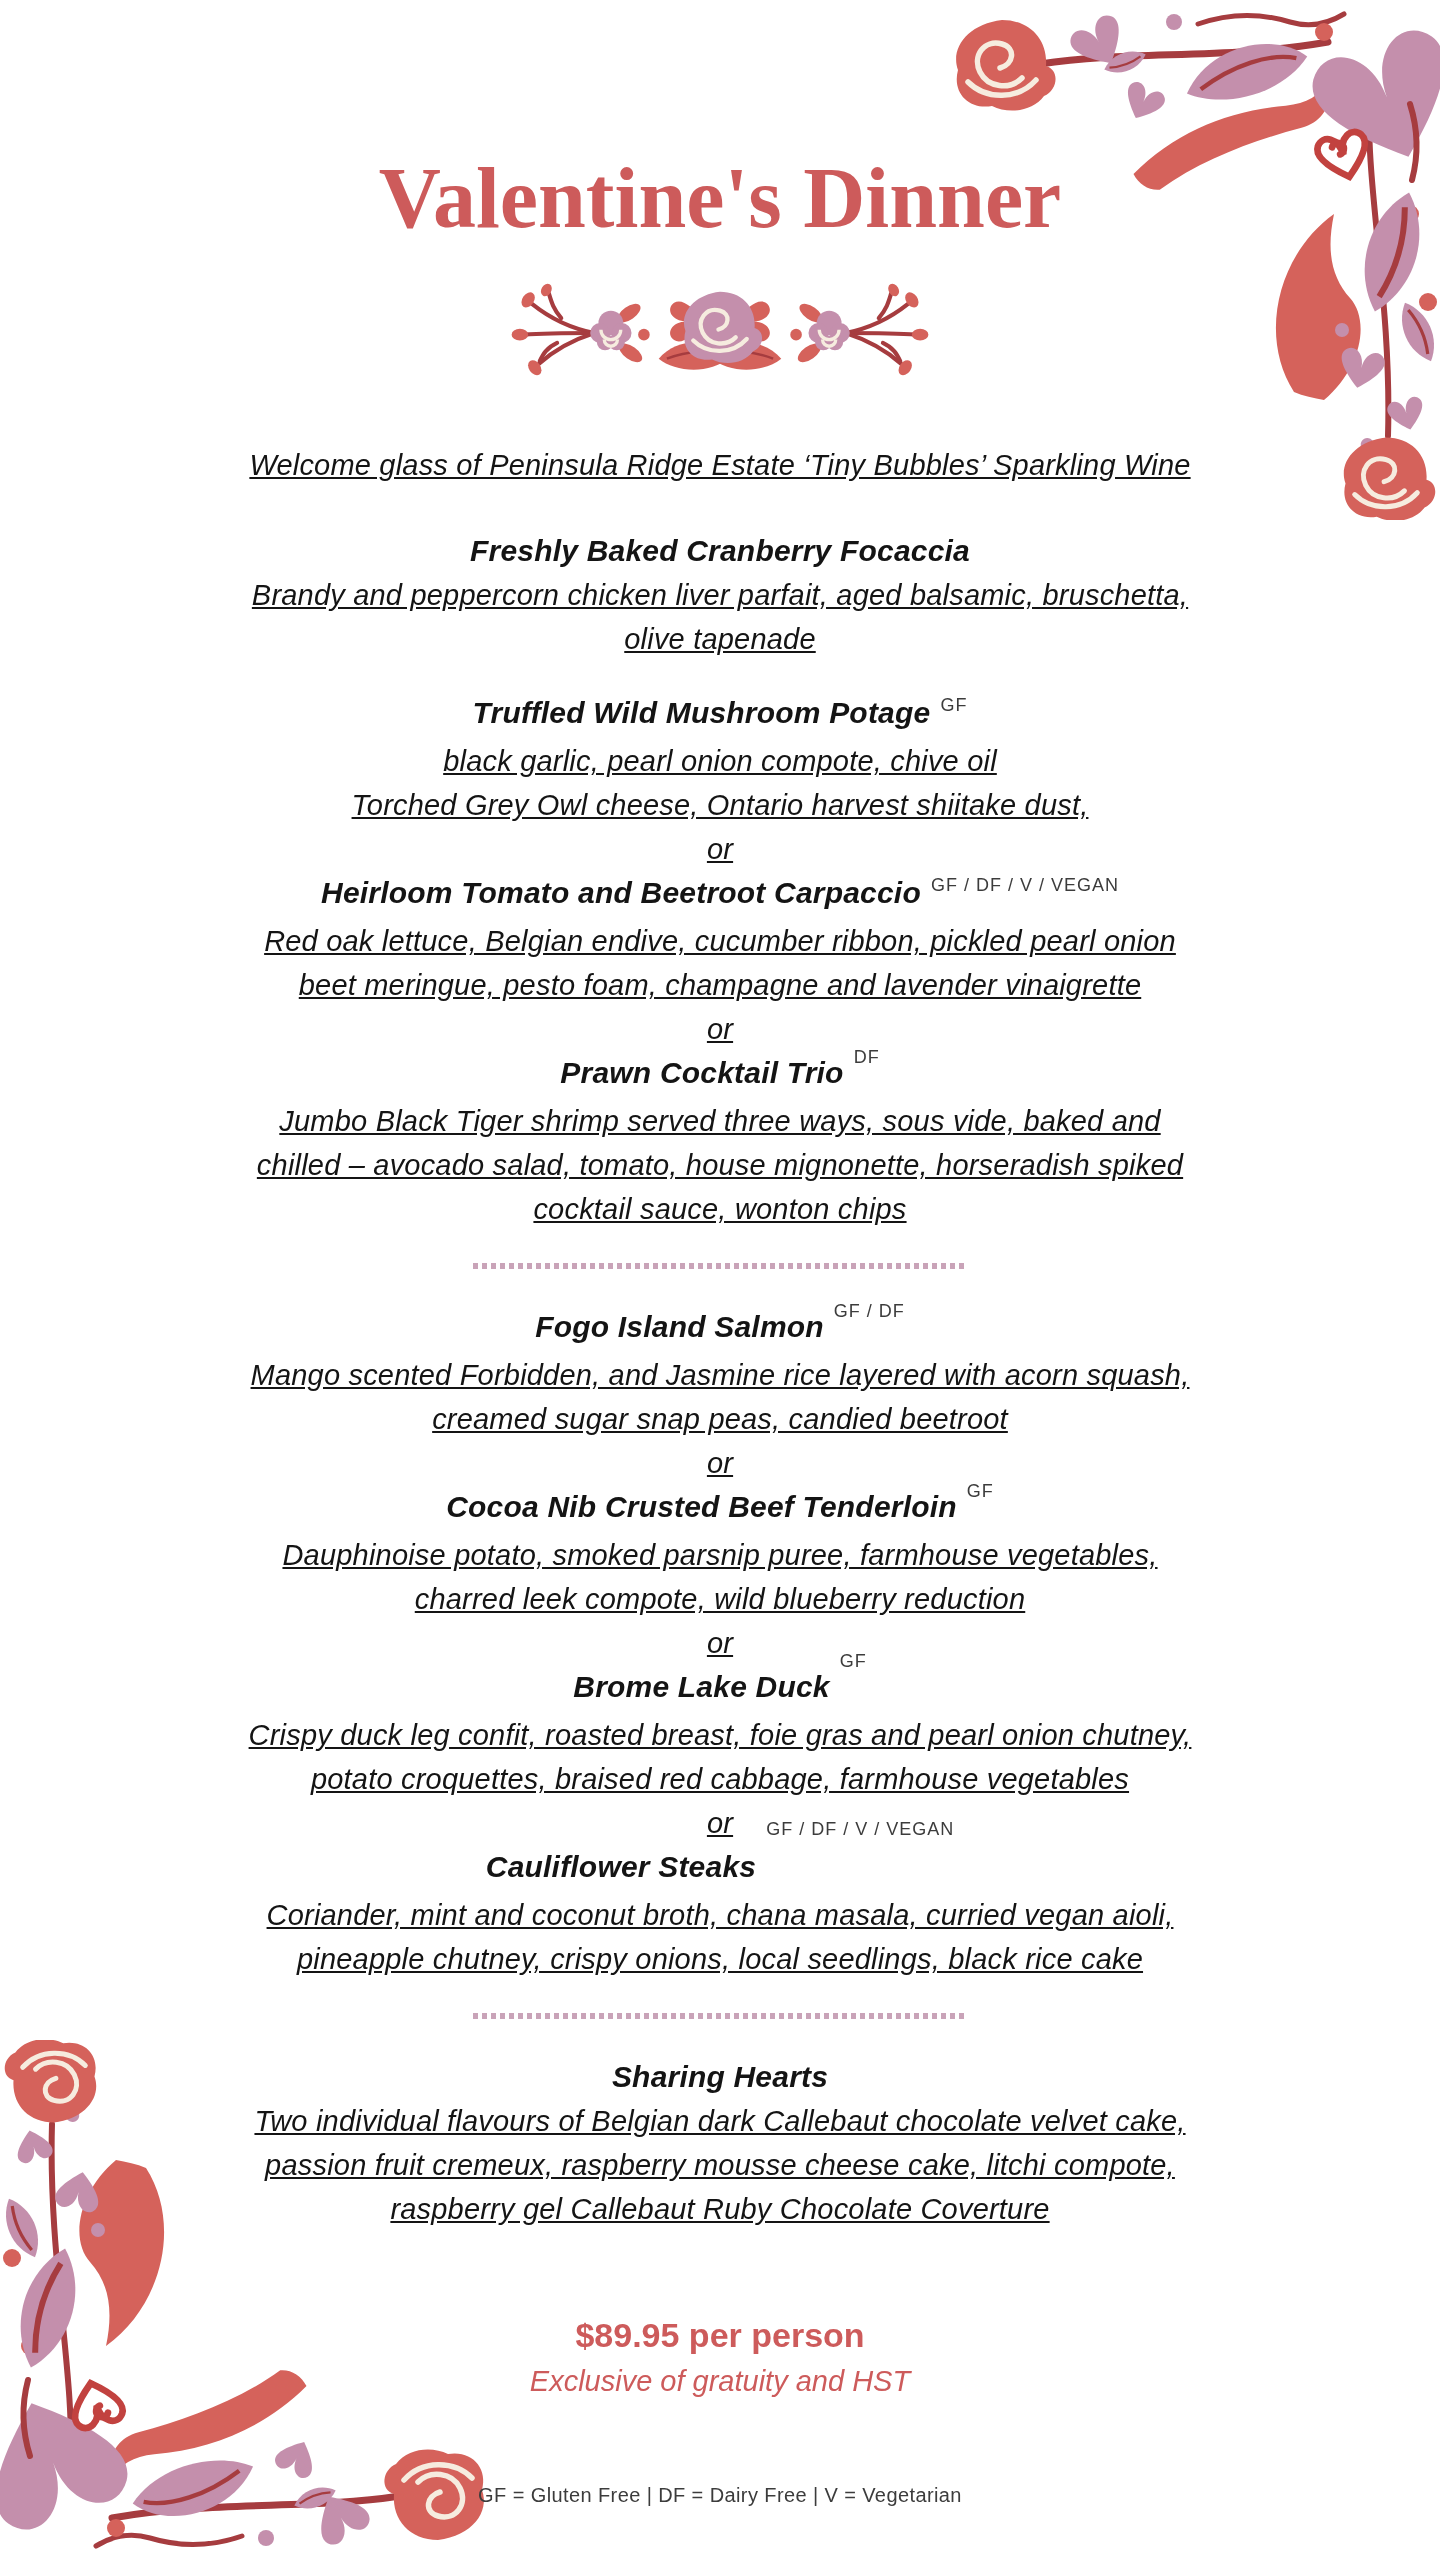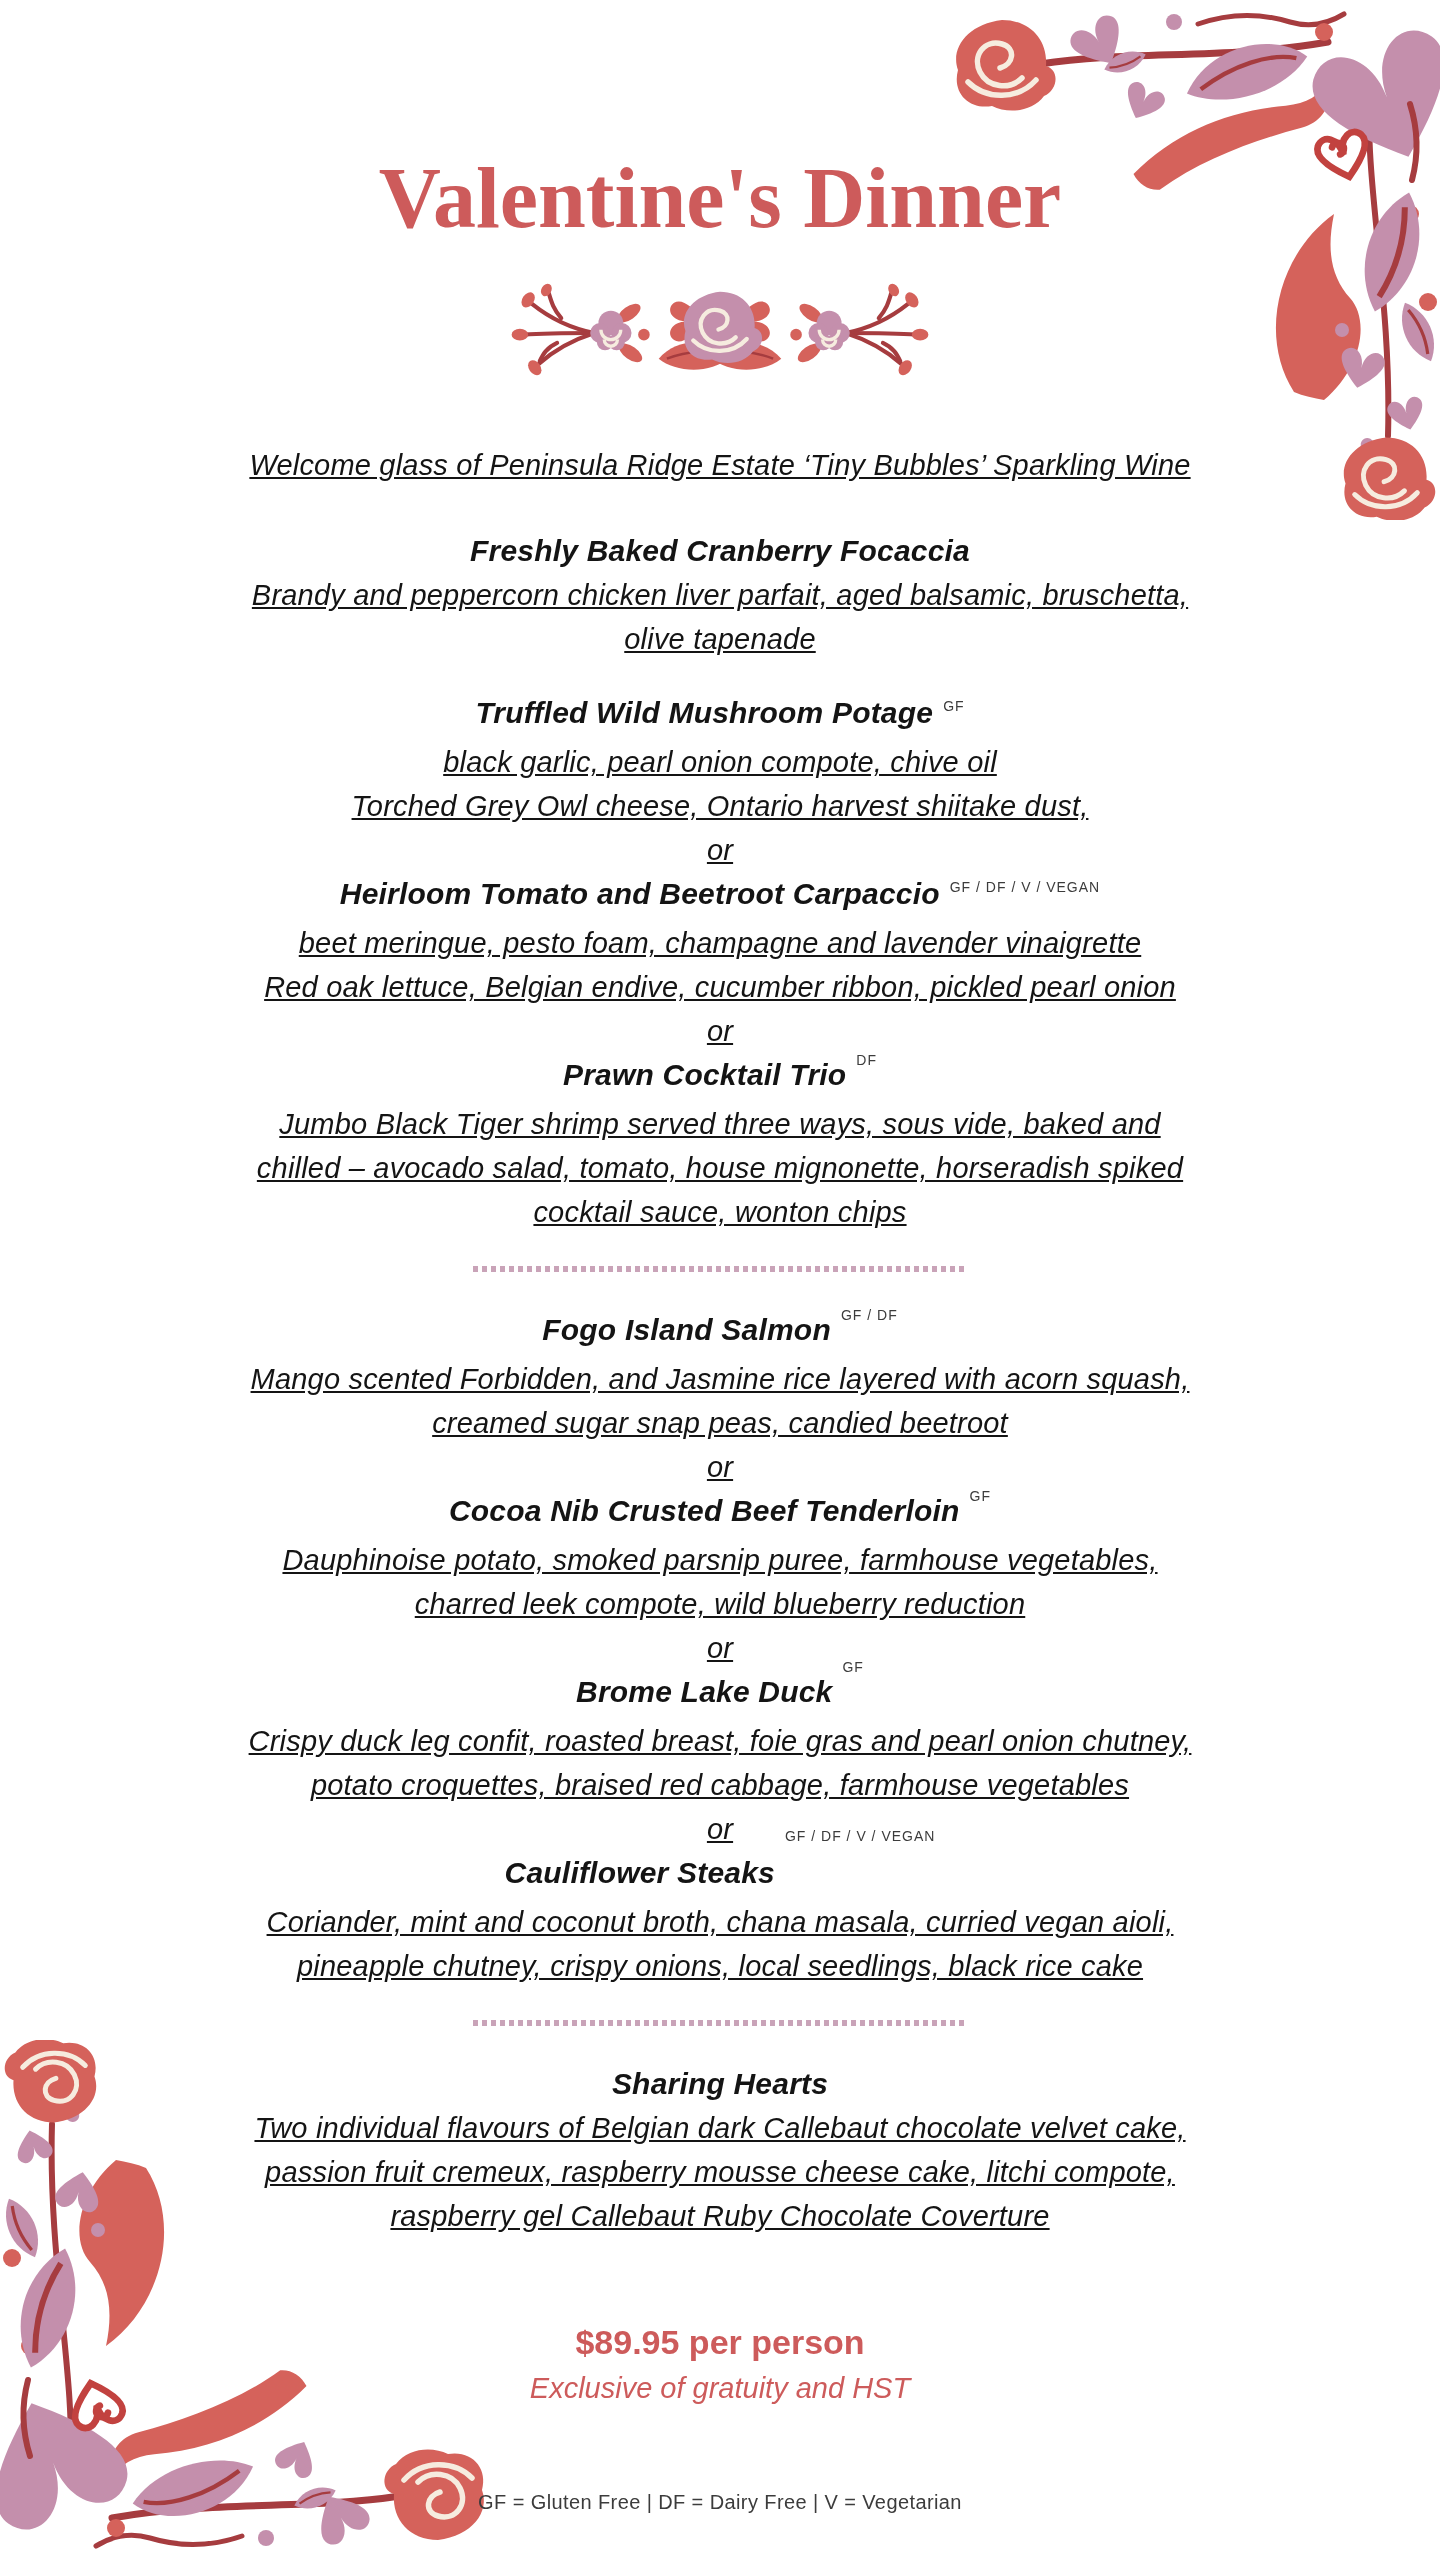--- a/index.html
+++ b/index.html
@@ -6,21 +6,21 @@
   .page{position:relative;width:1440px;height:2560px;background:#ffffff;overflow:hidden;
         font-family:"Liberation Sans",sans-serif;color:#141414;}
   .menu{position:relative;width:1240px;margin:0 auto;text-align:center;z-index:2;}
   p{margin:0;}
   .title{margin:0;padding-top:148px;font-family:"Liberation Serif","DejaVu Serif",serif;
          font-weight:700;font-size:86px;line-height:1.18;color:var(--accent-red,#CD5B5B);}
   .fdivider{display:block;margin:34px auto 0;width:430px;height:100px;}
   .intro{margin-top:60px;}
   .intro,.cline,.orline{font-style:italic;font-size:29px;line-height:44px;letter-spacing:.2px;text-decoration:underline;}
   .cname{font-style:italic;font-weight:700;font-size:30px;line-height:44px;letter-spacing:.2px;white-space:nowrap;}
-  .tag{font-style:normal;font-weight:400;font-size:14px;color:#3c3c3c;margin-left:10px;
+  .tag{font-style:normal;font-weight:400;font-size:18px;color:#3c3c3c;margin-left:10px;
        letter-spacing:1px;position:relative;}
   .sup-1{top:-12px}.sup-2{top:-20px}.sup-3{top:-30px}.sup-4{top:-42px}
   .gap{margin-top:30px}.gap-lg{margin-top:42px}
   .dotted{width:495px;height:6px;margin:32px auto 36px;
           background:repeating-linear-gradient(90deg,var(--dot-divider,#C9A3B8) 0,var(--dot-divider,#C9A3B8) 5px,transparent 5px,transparent 9px);}
   .price{margin-top:80px;font-weight:700;font-size:34px;line-height:48px;color:var(--accent-red,#CD5B5B);}
   .price-note{font-style:italic;font-size:29px;line-height:44px;color:var(--accent-red,#CD5B5B);}
   .legend{margin-top:78px;font-size:20px;line-height:28px;color:#3c3c3c;letter-spacing:.4px;}
   .corner{position:absolute;z-index:1;pointer-events:none;}
   .corner-tr{top:0;right:0;width:500px;height:520px;}
@@ -143,22 +143,22 @@
     <div class="course gap">
       <p class="cname"><span>Truffled Wild Mushroom Potage</span><span class="tag sup-1">GF</span></p>
       <p class="cline">black garlic, pearl onion compote, chive oil</p>
       <p class="cline">Torched Grey Owl cheese, Ontario harvest shiitake dust,</p>
     </div>
 
     <p class="orline">or</p>
 
     <div class="course">
       <p class="cname"><span>Heirloom Tomato and Beetroot Carpaccio</span><span class="tag sup-1">GF / DF / V / VEGAN</span></p>
+      <p class="cline">Red oak lettuce, Belgian endive, cucumber ribbon, pickled pearl onion</p>
       <p class="cline">beet meringue, pesto foam, champagne and lavender vinaigrette</p>
-      <p class="cline">Red oak lettuce, Belgian endive, cucumber ribbon, pickled pearl onion</p>
     </div>
 
     <p class="orline">or</p>
 
     <div class="course">
       <p class="cname"><span>Prawn Cocktail Trio</span><span class="tag sup-2">DF</span></p>
       <p class="cline">Jumbo Black Tiger shrimp served three ways, sous vide, baked and</p>
       <p class="cline">chilled – avocado salad, tomato, house mignonette, horseradish spiked</p>
       <p class="cline">cocktail sauce, wonton chips</p>
     </div>

